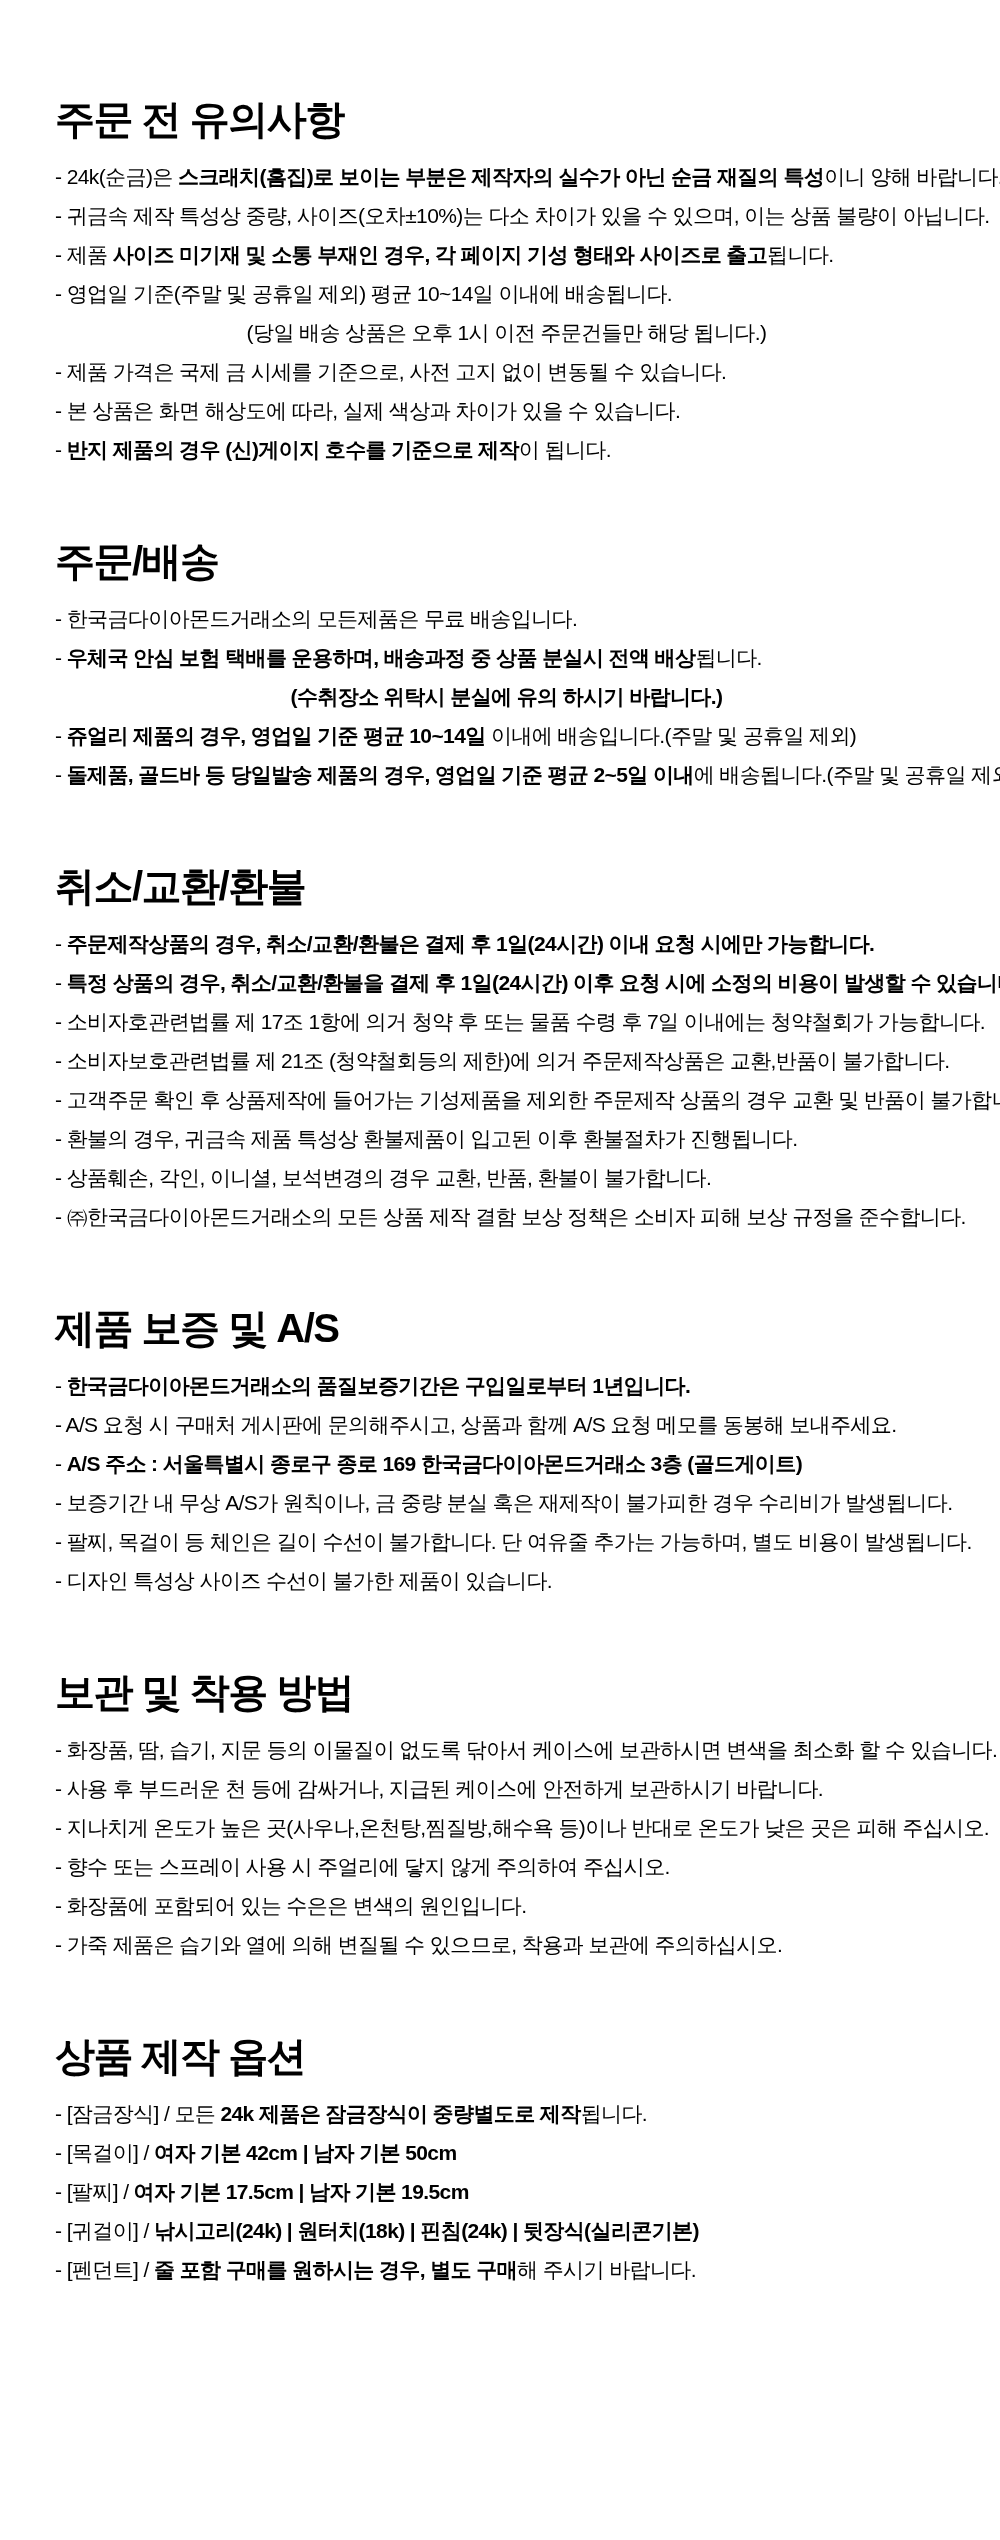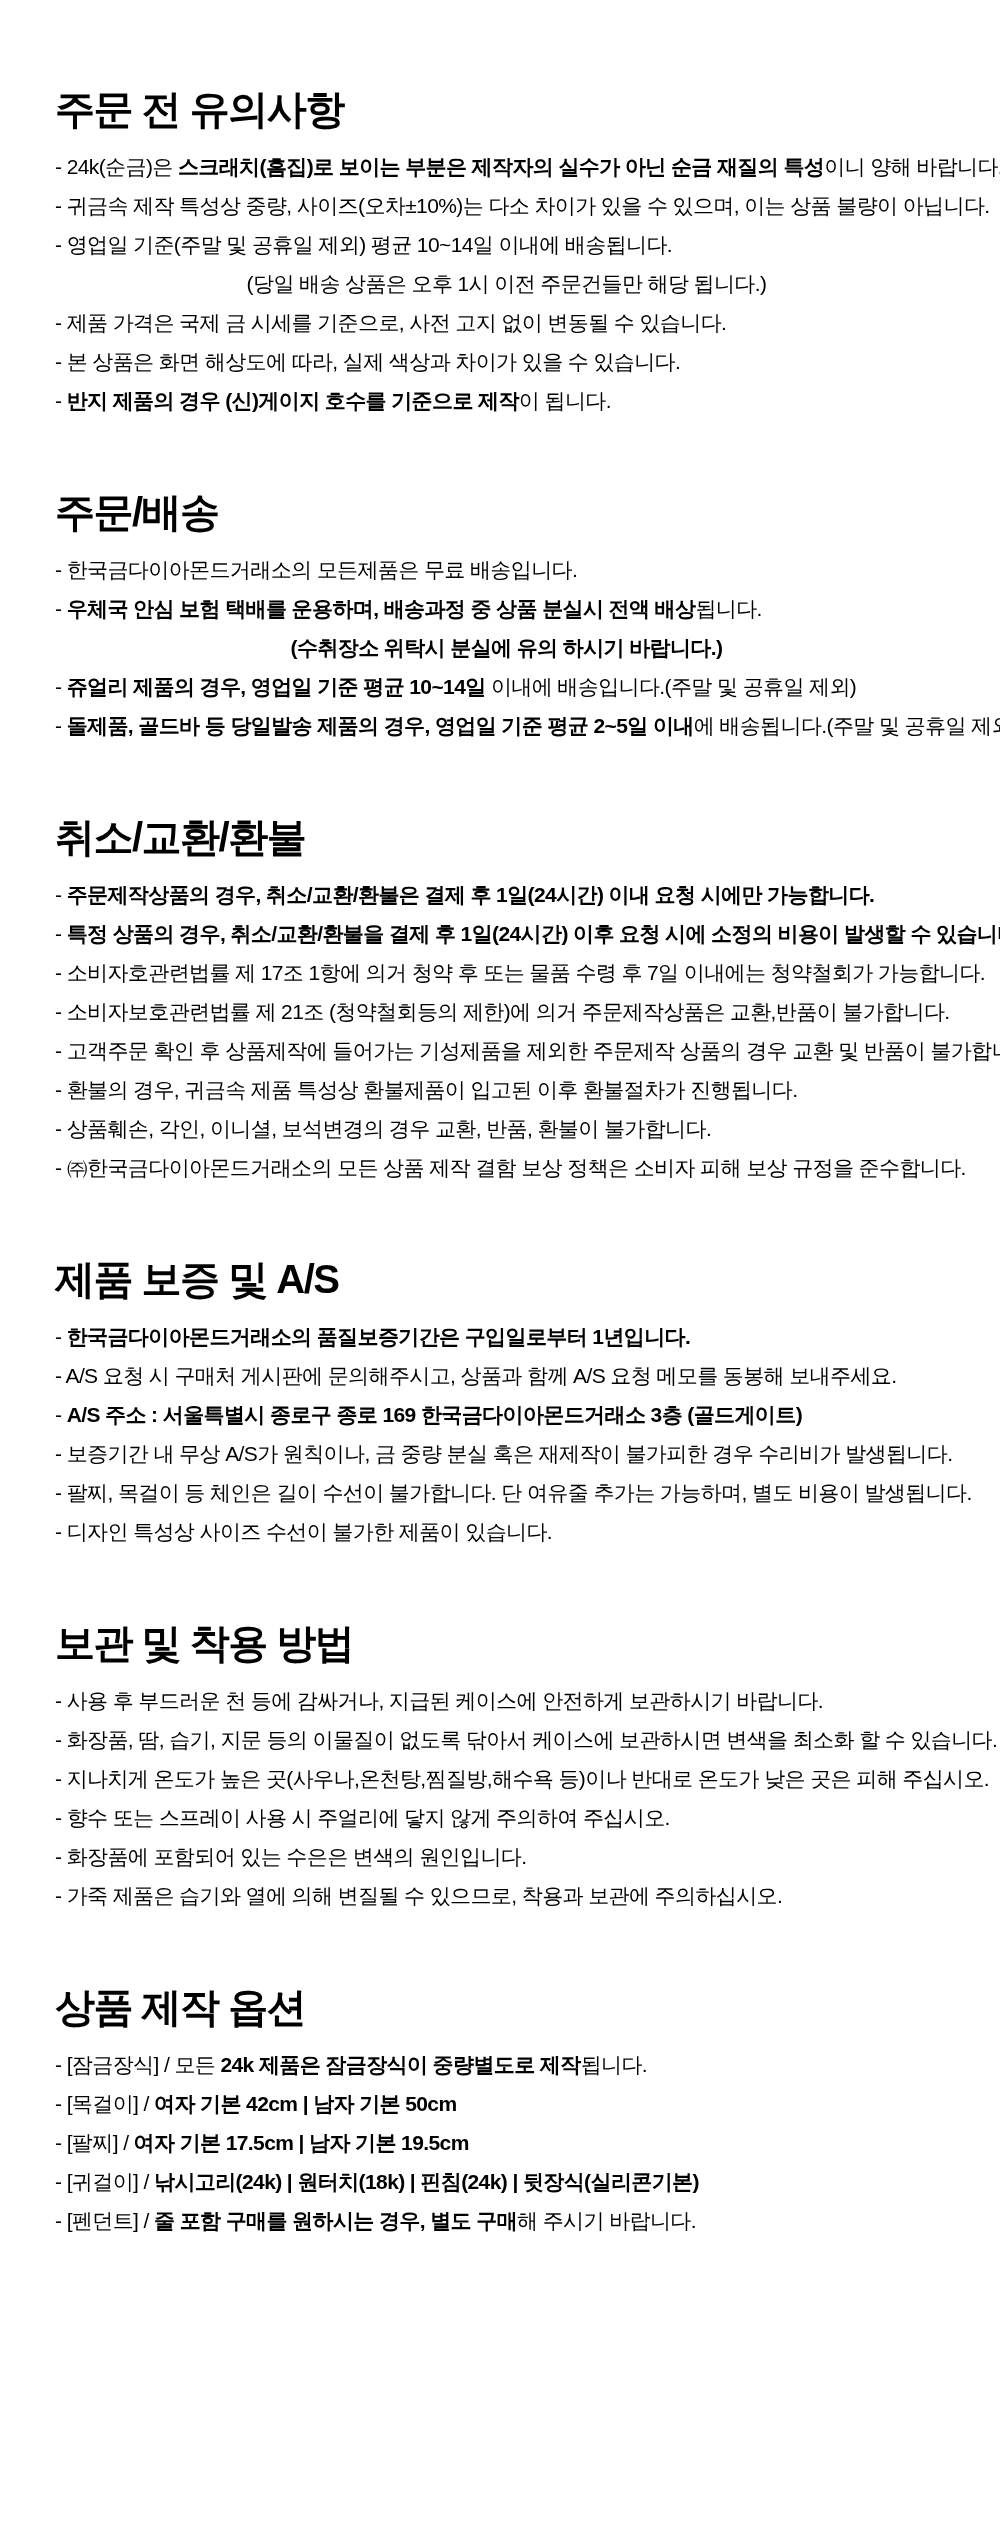--- a/index.html
+++ b/index.html
@@ -18,21 +18,21 @@
     margin: 0 auto;
     background: #ffffff;
     overflow: hidden;
     box-sizing: border-box;
     padding: 85px 55px 0 55px;
   }
   .notice-section {
     margin: 0 0 78px 0;
   }
   .sec-title {
-    margin: 4px 0 25px 0;
+    margin: 14px 0 25px 0;
     font-size: 40px;
     line-height: 40px;
     font-weight: 800;
     letter-spacing: -1.5px;
     color: #000000;
     white-space: nowrap;
   }
   .line {
     margin: 0 0 13px 0;
     font-size: 21px;
@@ -53,20 +53,21 @@
 </style>
 </head>
 <body>
 
 <div class="page">
   <div>
       <section class="notice-section">
         <h2 class="sec-title">주문 전 유의사항</h2>
         <p class="line"><span class="">- 24k(순금)은 </span><span class="b">스크래치(흠집)로 보이는 부분은 제작자의 실수가 아닌 순금 재질의 특성</span><span class="">이니 양해 바랍니다.</span></p>
         <p class="line"><span class="">- 귀금속 제작 특성상 중량, 사이즈(오차±10%)는 다소 차이가 있을 수 있으며, 이는 상품 불량이 아닙니다.</span></p>
+        <p class="line"><span class="">- 제품 </span><span class="b">사이즈 미기재 및 소통 부재인 경우, 각 페이지 기성 형태와 사이즈로 출고</span><span class="">됩니다.</span></p>
         <p class="line"><span class="">- 영업일 기준(주말 및 공휴일 제외) 평균 10~14일 이내에 배송됩니다.</span></p>
         <p class="line indent"><span class="">(당일 배송 상품은 오후 1시 이전 주문건들만 해당 됩니다.)</span></p>
         <p class="line"><span class="">- 제품 가격은 국제 금 시세를 기준으로, 사전 고지 없이 변동될 수 있습니다.</span></p>
         <p class="line"><span class="">- 본 상품은 화면 해상도에 따라, 실제 색상과 차이가 있을 수 있습니다.</span></p>
         <p class="line"><span class="">- </span><span class="b">반지 제품의 경우 (신)게이지 호수를 기준으로 제작</span><span class="">이 됩니다.</span></p>
       </section>
       <section class="notice-section">
         <h2 class="sec-title">주문/배송</h2>
         <p class="line"><span class="">- 한국금다이아몬드거래소의 모든제품은 무료 배송입니다.</span></p>
         <p class="line"><span class="">- </span><span class="b">우체국 안심 보험 택배를 운용하며, 배송과정 중 상품 분실시 전액 배상</span><span class="">됩니다.</span></p>
@@ -89,22 +90,22 @@
         <h2 class="sec-title">제품 보증 및 A/S</h2>
         <p class="line"><span class="">- </span><span class="b">한국금다이아몬드거래소의 품질보증기간은 구입일로부터 1년입니다.</span></p>
         <p class="line"><span class="">- A/S 요청 시 구매처 게시판에 문의해주시고, 상품과 함께 A/S 요청 메모를 동봉해 보내주세요.</span></p>
         <p class="line"><span class="">- </span><span class="b">A/S 주소 : 서울특별시 종로구 종로 169 한국금다이아몬드거래소 3층 (골드게이트)</span></p>
         <p class="line"><span class="">- 보증기간 내 무상 A/S가 원칙이나, 금 중량 분실 혹은 재제작이 불가피한 경우 수리비가 발생됩니다.</span></p>
         <p class="line"><span class="">- 팔찌, 목걸이 등 체인은 길이 수선이 불가합니다. 단 여유줄 추가는 가능하며, 별도 비용이 발생됩니다.</span></p>
         <p class="line"><span class="">- 디자인 특성상 사이즈 수선이 불가한 제품이 있습니다.</span></p>
       </section>
       <section class="notice-section">
         <h2 class="sec-title">보관 및 착용 방법</h2>
+        <p class="line"><span class="">- 화장품, 땀, 습기, 지문 등의 이물질이 없도록 닦아서 케이스에 보관하시면 변색을 최소화 할 수 있습니다.</span></p>
         <p class="line"><span class="">- 사용 후 부드러운 천 등에 감싸거나, 지급된 케이스에 안전하게 보관하시기 바랍니다.</span></p>
-        <p class="line"><span class="">- 화장품, 땀, 습기, 지문 등의 이물질이 없도록 닦아서 케이스에 보관하시면 변색을 최소화 할 수 있습니다.</span></p>
         <p class="line"><span class="">- 지나치게 온도가 높은 곳(사우나,온천탕,찜질방,해수욕 등)이나 반대로 온도가 낮은 곳은 피해 주십시오.</span></p>
         <p class="line"><span class="">- 향수 또는 스프레이 사용 시 주얼리에 닿지 않게 주의하여 주십시오.</span></p>
         <p class="line"><span class="">- 화장품에 포함되어 있는 수은은 변색의 원인입니다.</span></p>
         <p class="line"><span class="">- 가죽 제품은 습기와 열에 의해 변질될 수 있으므로, 착용과 보관에 주의하십시오.</span></p>
       </section>
       <section class="notice-section">
         <h2 class="sec-title">상품 제작 옵션</h2>
         <p class="line"><span class="">- [잠금장식] / 모든 </span><span class="b">24k 제품은 잠금장식이 중량별도로 제작</span><span class="">됩니다.</span></p>
         <p class="line"><span class="">- [목걸이] / </span><span class="b">여자 기본 42cm | 남자 기본 50cm</span></p>
         <p class="line"><span class="">- [팔찌] / </span><span class="b">여자 기본 17.5cm | 남자 기본 19.5cm</span></p>

